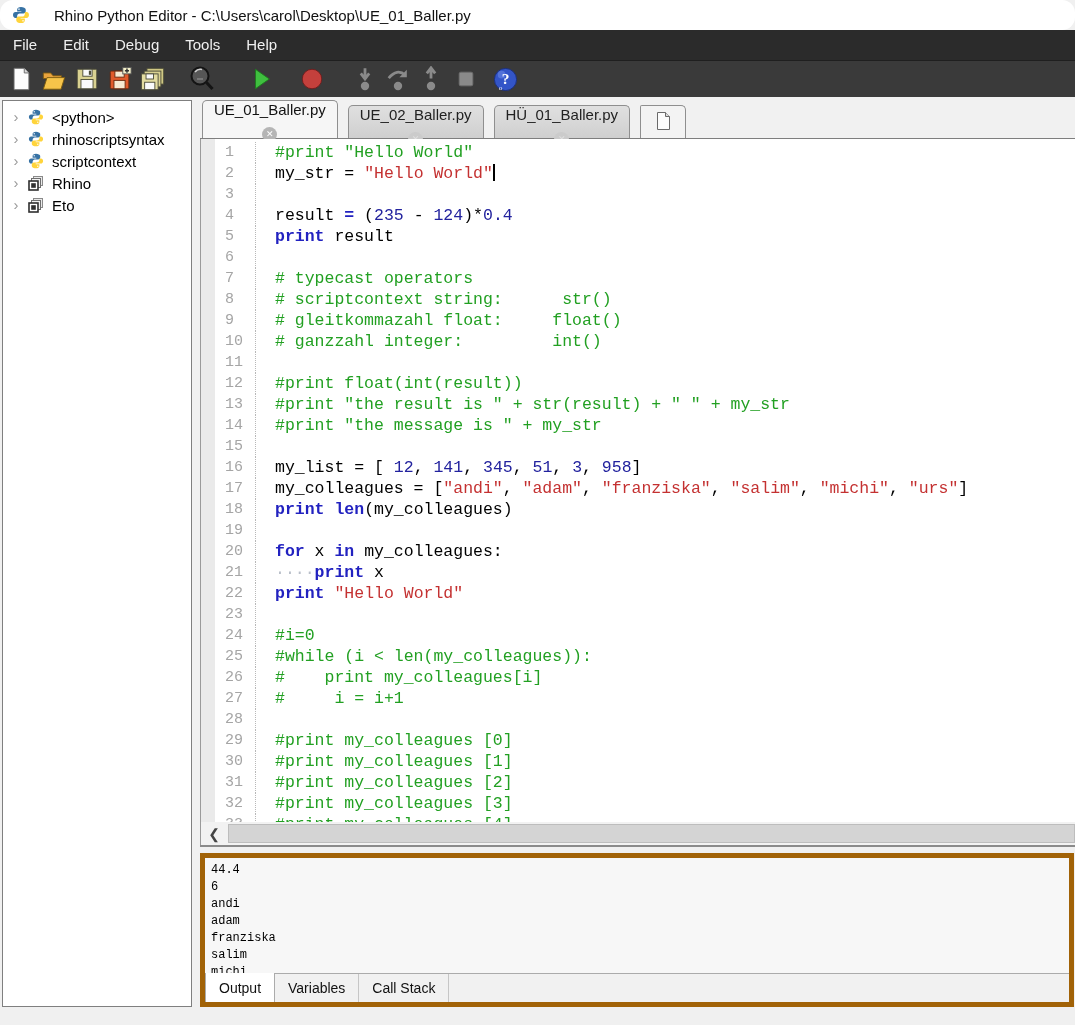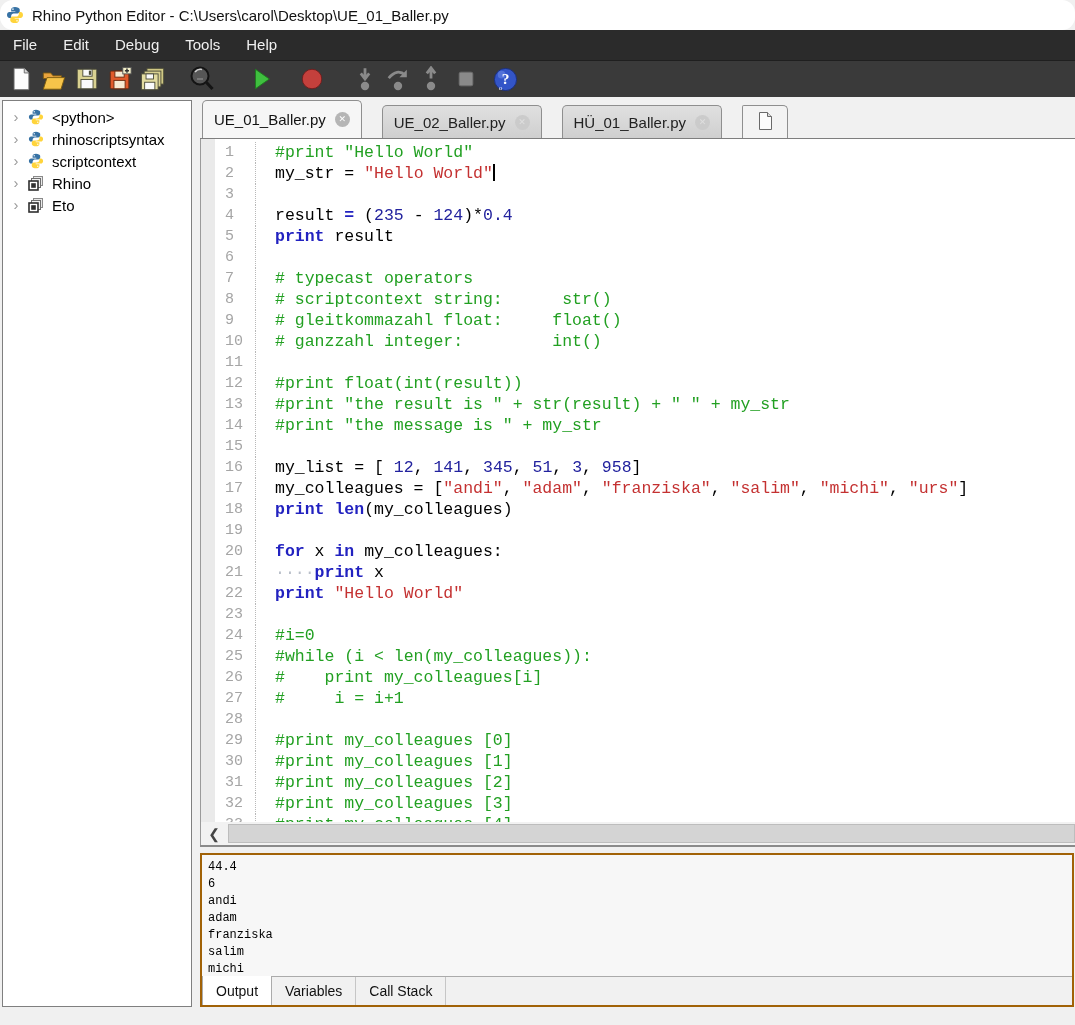--- a/index.html
+++ b/index.html
@@ -3,21 +3,21 @@
 <meta charset="utf-8">
 <style>
   html,body{margin:0;padding:0;}
   body{
     width:1075px;height:1025px;position:relative;overflow:hidden;
     background:#f0f0f0;font-family:"Liberation Sans",sans-serif;
     -webkit-font-smoothing:antialiased;
   }
   
   .titlebar{position:absolute;left:0;top:0;width:100%;height:30px;background:#ffffff;
-    display:flex;align-items:center;gap:8px;padding-left:6px;box-sizing:border-box;
+    display:flex;align-items:center;gap:24px;padding-left:12px;box-sizing:border-box;
     font-size:15px;color:#111;border-radius:13px;}
   
   .menubar{position:absolute;left:0;top:30px;width:100%;height:30px;background:#2b2b2b;
     display:flex;align-items:center;box-sizing:border-box;}
   .menu-item{color:#f0f0f0;font-size:15px;padding:0 13px;line-height:30px;}
   
   .toolbar{position:absolute;left:0;top:60px;width:100%;height:37px;background:#3a3a3a;
     border-top:1px solid #1f1f1f;display:flex;align-items:center;padding-left:6px;box-sizing:border-box;}
   .tbtn{width:30px;height:30px;margin-right:3px;display:flex;align-items:center;justify-content:center;}
   .tbtn svg{display:block;}
@@ -27,21 +27,21 @@
   .sidebar{position:absolute;left:2px;top:100px;width:190px;height:907px;background:#fff;
     border:1px solid #7f7f7f;box-sizing:border-box;padding-top:5px;}
   .t-row{display:flex;align-items:center;height:22px;padding-left:8px;gap:7px;font-size:15px;color:#000;}
   .chev{color:#9a9a9a;font-size:15px;width:10px;text-align:center;line-height:22px;}
   .t-ico{width:17px;height:17px;flex:none;display:flex;align-items:center;}
   
   .tabbar{position:absolute;left:200px;top:100px;right:0;height:39px;background:#f1f1f1;
     border-bottom:1px solid #7e7e7e;display:flex;align-items:flex-end;box-sizing:border-box;padding-left:2px;}
   .tab{display:flex;align-items:center;padding:0 11px;gap:9px;
     background:linear-gradient(#e0e0e0,#cfcfcf);border:1px solid #8f8f8f;border-bottom:none;
-    border-radius:5px 5px 0 0;font-size:15px;color:#222;box-sizing:border-box;margin-right:20px;height:33px;}
+    border-radius:5px 5px 0 0;font-size:15px;color:#222;box-sizing:border-box;margin-right:10px;height:33px;flex-direction:column;}
   .tab.active{height:38px;background:#f6f6f6;color:#111;}
   .tab.newtab{width:46px;justify-content:center;background:#f3f3f3;border-radius:2px 5px 0 0;}
   .closer{width:15px;height:15px;border-radius:50%;background:#b5b5b5;color:#fefefe;
     font-size:9px;line-height:15px;text-align:center;flex:none;}
   .closer.dim{background:#cbcbcb;color:#dfdfdf;}
   
   .editor{position:absolute;left:200px;top:139px;right:0;height:683px;background:#ffffff;
     border-left:1px solid #9a9a9a;box-sizing:border-box;overflow:hidden;}
   .gutter-strip{position:absolute;left:0;top:0;bottom:0;width:14px;background:#eaeaea;}
   .rows{position:absolute;left:14px;top:3px;right:0;}
@@ -58,21 +58,21 @@
   
   .hscroll{position:absolute;left:200px;top:822px;right:0;height:23px;background:#f2f2f2;
     border-left:1px solid #9a9a9a;box-sizing:border-box;}
   .hs-btn{position:absolute;left:3px;top:2px;width:20px;height:19px;color:#444;font-size:14px;
     display:flex;align-items:center;justify-content:center;font-family:"DejaVu Sans",sans-serif;}
   .hs-thumb{position:absolute;left:27px;top:2px;right:0;height:19px;background:#d4d4d4;
     border:1px solid #bdbdbd;box-sizing:border-box;}
   .panel-sep{position:absolute;left:200px;top:845px;right:0;height:2px;background:#8a8a8a;}
   
   .output-panel{position:absolute;left:200px;top:853px;right:1px;height:154px;background:#f7f7f7;
-    border:2px solid #a16207;box-sizing:border-box;}
+    border:5px solid #a16207;box-sizing:border-box;}
   .out-text{padding:4px 0 0 6px;font-family:"Liberation Mono",monospace;font-size:12px;
     line-height:17px;color:#000;}
   .out-tabs{position:absolute;left:0;right:0;bottom:0;height:28px;border-top:1px solid #ababab;
     display:flex;background:#f1f1f1;text-align:center;}
   .otab{padding:0 13px;display:flex;align-items:center;font-size:14px;color:#111;
     border-right:1px solid #c6c6c6;box-sizing:border-box;}
   .otab.active{background:#ffffff;margin-top:-1px;border-right:1px solid #ababab;border-left:1px solid #ababab;}
 </style>
 </head>
 <body>

